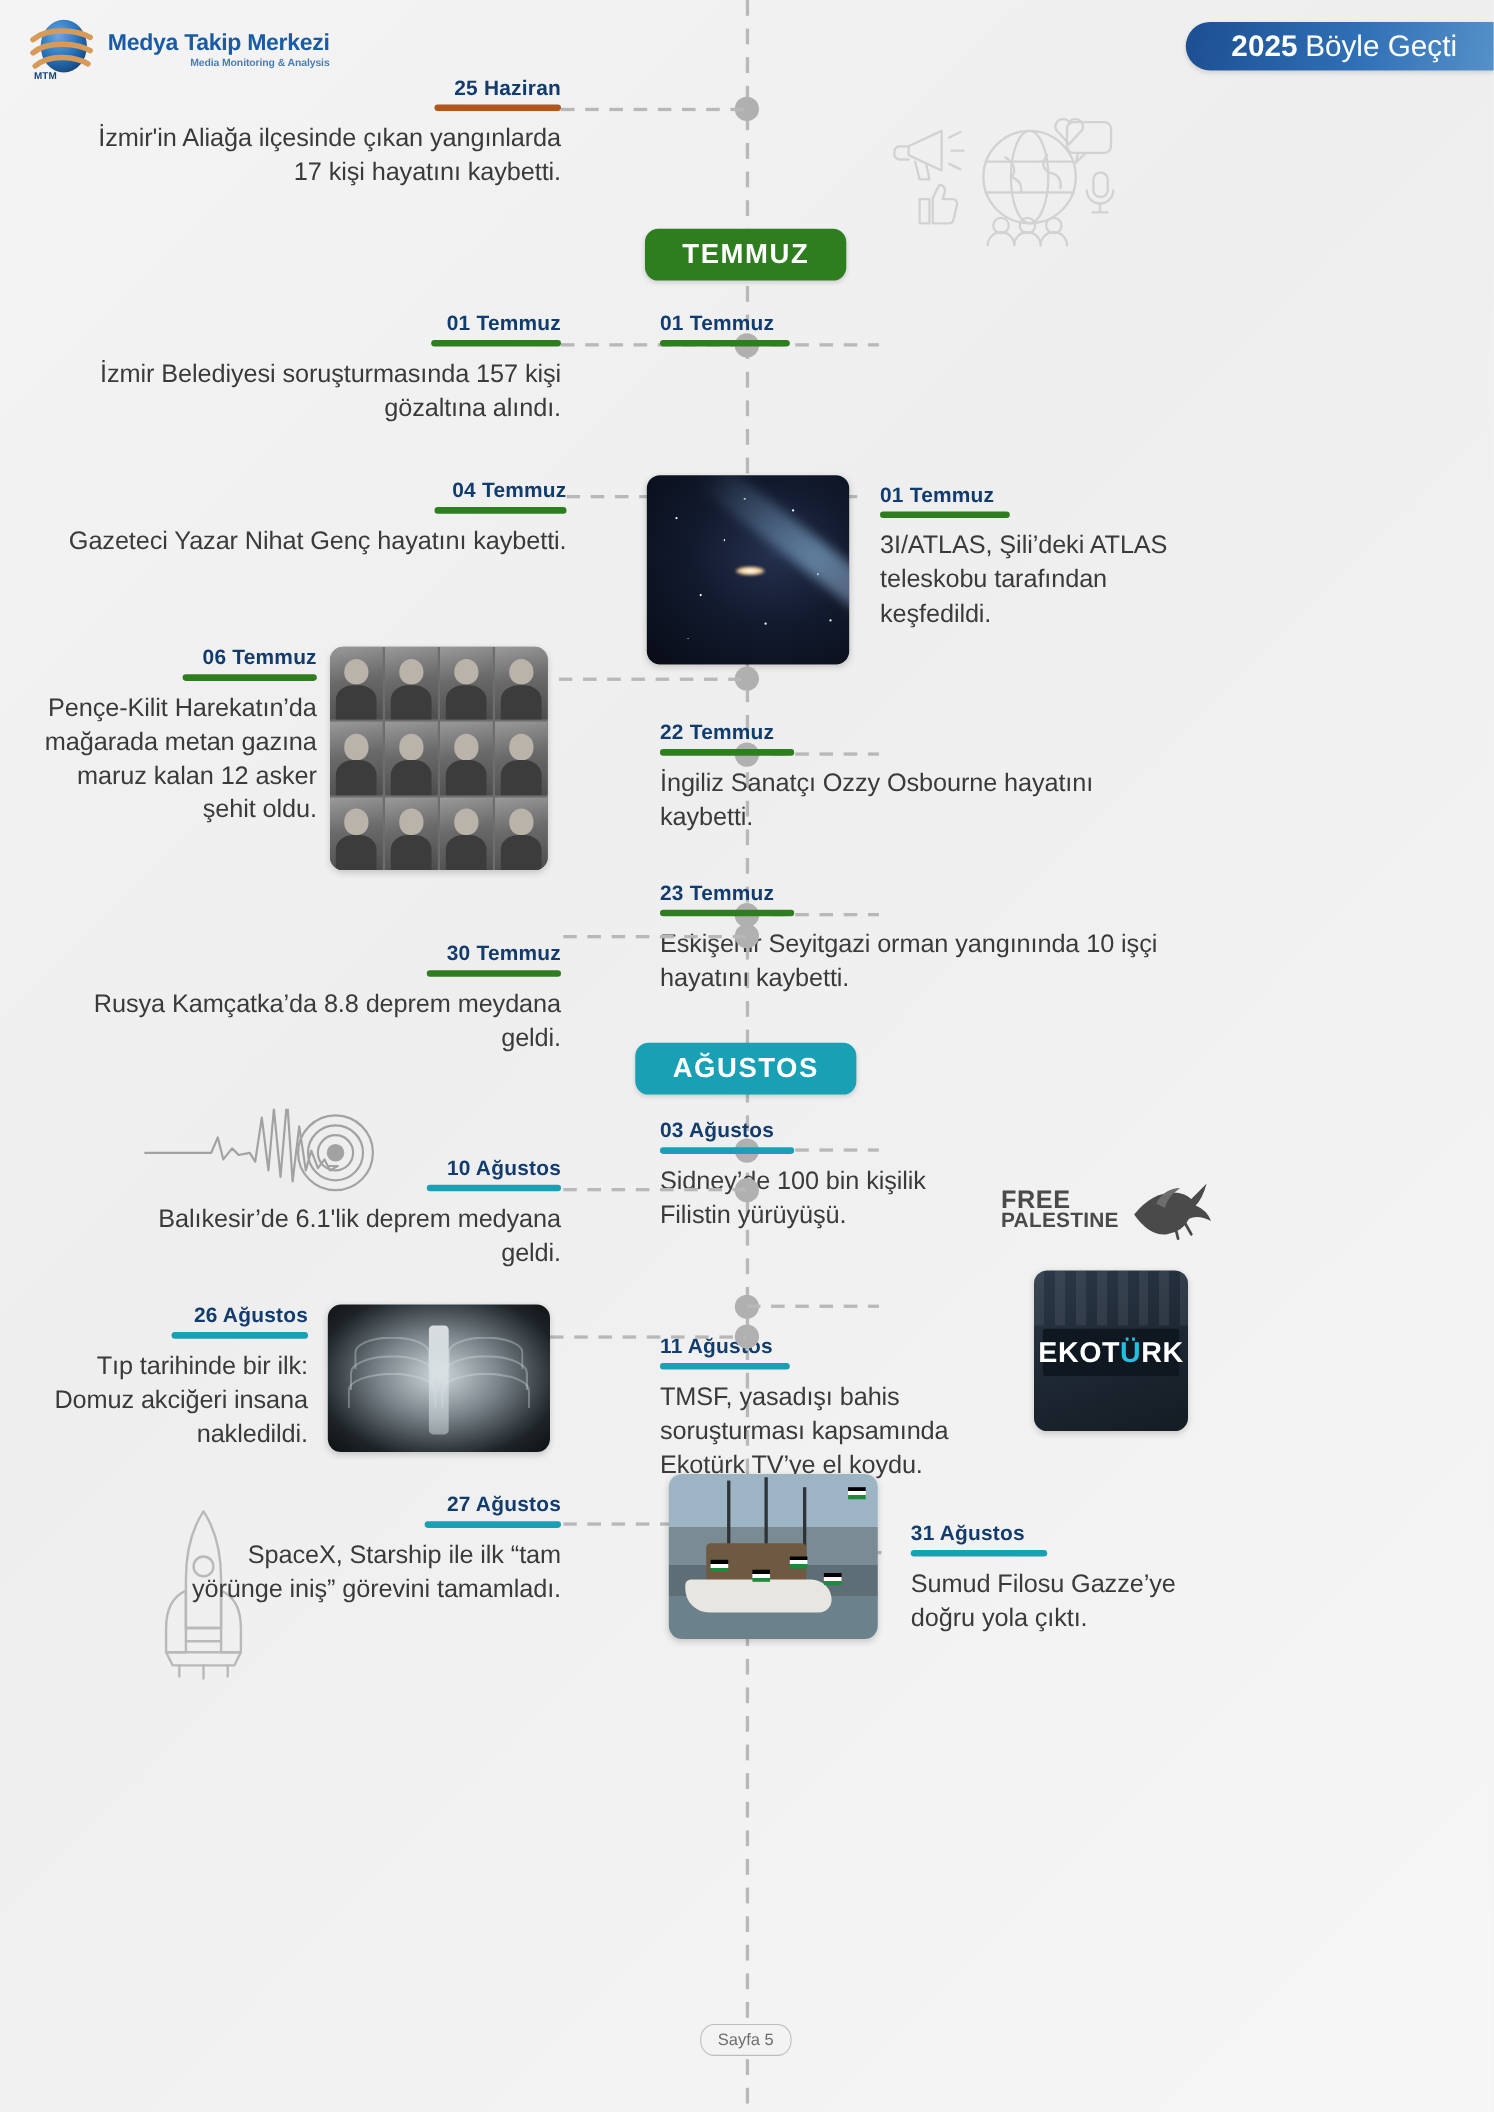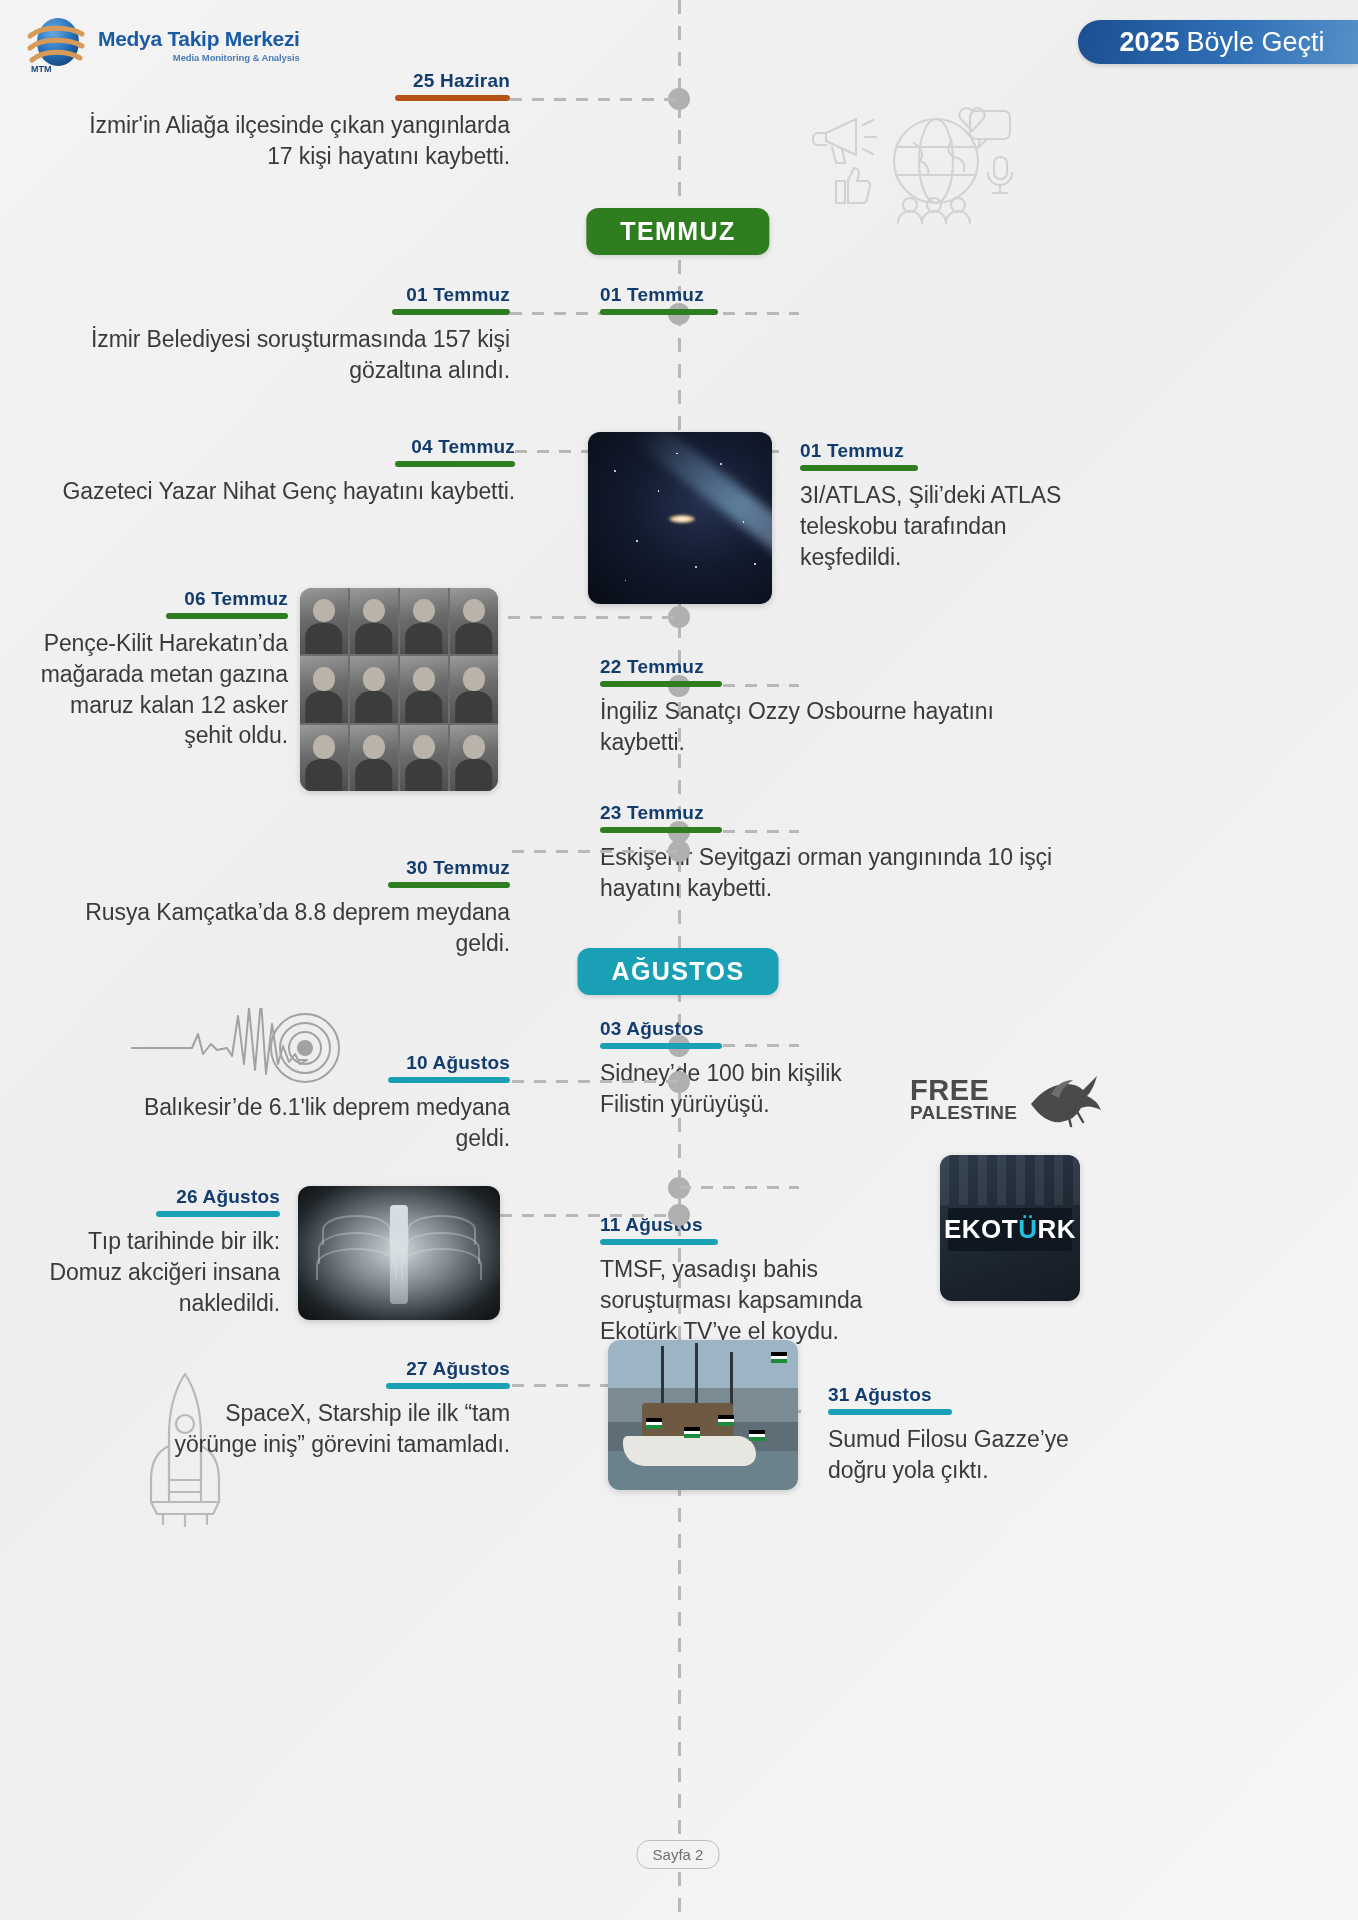--- a/index.html
+++ b/index.html
@@ -167,21 +167,21 @@
   .deco { position: absolute; opacity: .9; }
   .deco svg { display: block; }
 
   
   .fp-logo { position: absolute; display: flex; align-items: center; gap: 6px; }
   .fp-words { line-height: .92; }
   .fp-free, .fp-pal {
     font-weight: bold; color: #4a4a4a; letter-spacing: .5px;
     font-family: "Liberation Sans", sans-serif;
   }
-  .fp-free { font-size: 29px; }
+  .fp-free { font-size: 23px; }
   .fp-pal  { font-size: 19px; letter-spacing: .2px; }
 
   
   .page-tag {
     position: absolute; left: 678px; top: 1840px;
     transform: translateX(-50%);
     padding: 5px 15px; border: 1.5px solid #bdbdbd;
     border-radius: 13px; background: #f3f3f3;
     font-size: 15px; color: #6e6e6e;
   }
@@ -492,15 +492,15 @@
     <div class="flagp" style="left:86%; top:8%;"></div>
   </div>
   <div class="event right" style="left:828px; top:1384px; width:250px;">
     <div>
       <span class="date">31 Ağustos</span>
       <div class="date-bar bar-teal" style="width:124px;"></div>
     </div>
     <div class="body-text">Sumud Filosu Gazze’ye doğru yola çıktı.</div>
   </div>
 
-  <div class="page-tag">Sayfa 2</div>
+  <div class="page-tag">Sayfa 5</div>
 
 </div>
 
 </body></html>

